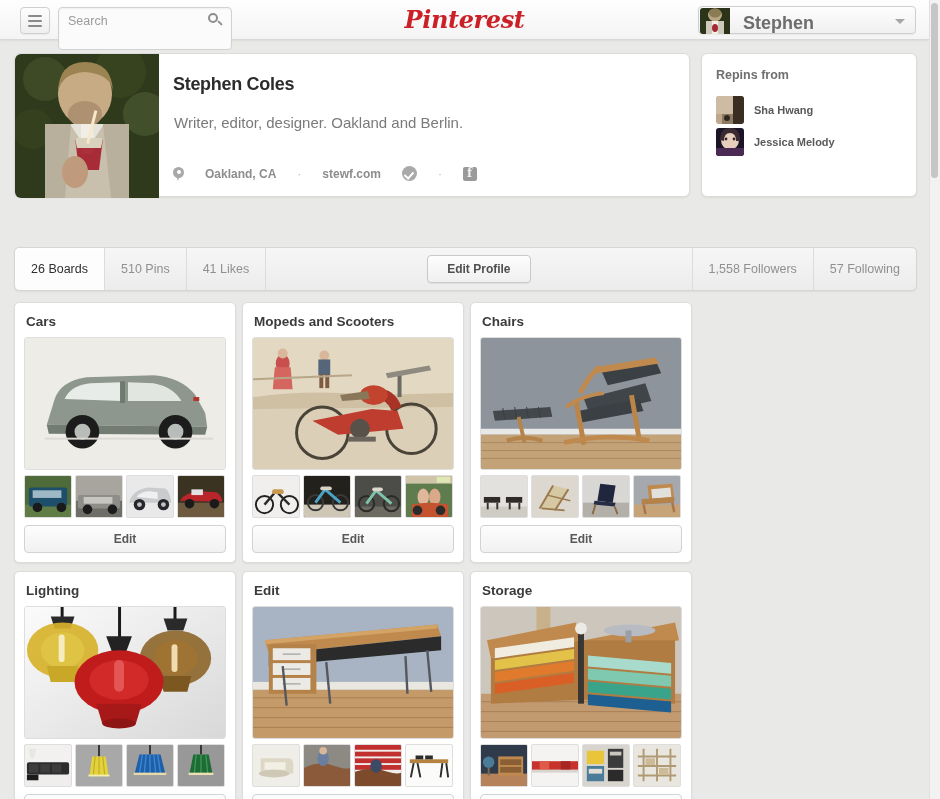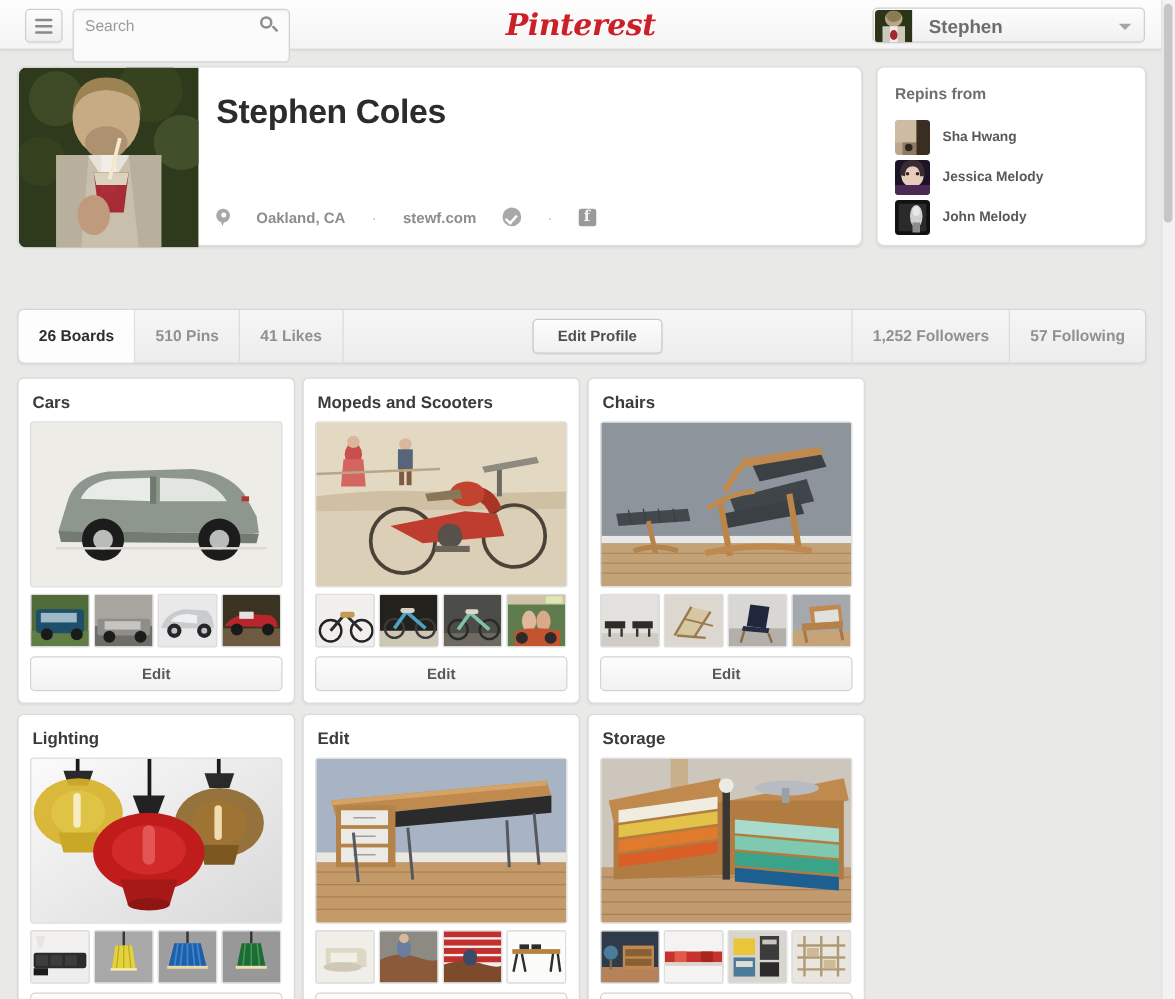--- a/index.html
+++ b/index.html
@@ -77,21 +77,21 @@
     border: 1px solid #cfcfcf; border-radius: 4px;
     box-shadow: 0 1px 1px rgba(0,0,0,.05);
     cursor: pointer;
   }
   .usermenu .av {
     position:absolute; left: 1px; top: 1px; width: 30px; height: 26px;
     border-radius: 3px 0 0 3px; overflow: hidden;
   }
   .usermenu .name {
     position:absolute; left: 44px; top: 6px;
-    font-size: 15px; font-weight: bold; color: #6d6d6d;
+    font-size: 18px; font-weight: bold; color: #6d6d6d;
   }
   .caret {
     position:absolute; right: 10px; top: 12px;
     width: 0; height: 0;
     border-left: 5px solid transparent; border-right: 5px solid transparent;
     border-top: 5px solid #a6a6a6;
   }
 
   
   .scrolltrack {
@@ -115,21 +115,21 @@
 
   
   .profile-row { position: absolute; top: 13px; left: 14px; width: 903px; height: 144px; }
   .profile-card { position:absolute; left:0; top:0; width: 676px; height: 144px; }
   .profile-photo {
     position:absolute; left: 0; top: 0; width: 144px; height: 144px;
     border-radius: 6px 0 0 6px; overflow:hidden;
   }
   .profile-name {
     position:absolute; left: 158px; top: 20px;
-    font-size: 27px; font-weight: bold; color: #2c2c2c; letter-spacing: -.3px;
+    font-size: 18px; font-weight: bold; color: #2c2c2c; letter-spacing: -.3px;
   }
   .profile-bio {
     position:absolute; left: 159px; top: 60px;
     font-size: 15px; color: #7a7a7a;
   }
   .profile-meta {
     position:absolute; left: 158px; top: 112px;
     display: flex; align-items: center; gap: 21px;
     font-size: 12px; font-weight: bold; color: #8d8d8d;
   }
@@ -183,21 +183,21 @@
   .statsbar {
     position: absolute; top: 207px; left: 14px;
     width: 903px; height: 44px;
     background: linear-gradient(#f6f6f6, #ececec);
     border: 1px solid #d6d6d4; border-radius: 5px;
     box-shadow: 0 1px 2px rgba(0,0,0,.06);
     display: flex; align-items: stretch;
   }
   .stat {
     display:flex; align-items:center; justify-content:center;
-    font-size: 12.5px; font-weight: bold; color: #909090;
+    font-size: 12.5px; font-weight: normal; color: #909090;
     border-right: 1px solid #dcdcda;
     cursor: pointer; padding: 0 16px;
   }
   .stat.active {
     background: #fdfdfd; color: #2f2f2f;
     border-radius: 5px 0 0 5px;
     box-shadow: inset 0 1px 0 #fff;
   }
   .stat-spacer { flex: 1; display:flex; align-items:center; justify-content:center; }
   .stat.right { border-right: none; border-left: 1px solid #dcdcda; }
@@ -314,20 +314,21 @@
           <polygon points="30,70 56,70 50,144 30,144" fill="#b8b09c"></polygon>
           <polygon points="114,70 88,70 96,144 114,144" fill="#b8b09c"></polygon>
           <path d="M60 84 L88 84 L84 116 L64 116 Z" fill="#a4202c" opacity="0.92"></path>
           <path d="M60 84 L88 84 L86 94 L62 94 Z" fill="#d9d3be"></path>
           <rect x="76" y="56" width="3" height="34" fill="#f4e9c8" transform="rotate(14 77 70)"></rect>
           <ellipse cx="60" cy="118" rx="13" ry="16" fill="#c09a7c"></ellipse>
         </svg>
       </div>
 
       <div class="profile-name">Stephen Coles</div>
+      <div class="profile-bio">Writer, editor, designer. Oakland and Berlin.</div>
 
       <div class="profile-meta">
         <span class="pin-icon">
           <span class="head"></span>
           <span class="tip"></span>
           <span class="hole"></span>
         </span>
         <span>Oakland, CA</span>
         <span class="meta-sep">·</span>
         <span>stewf.com</span>
@@ -362,43 +363,31 @@
             <ellipse cx="14" cy="12" rx="9" ry="10" fill="#e8cdbd"></ellipse>
             <path d="M4 12 Q4 0 14 0 Q24 0 24 13 L20 13 Q20 5 14 5 Q8 5 8 13Z" fill="#3a2b33"></path>
             <rect x="0" y="20" width="28" height="8" fill="#4a2a55"></rect>
             <circle cx="10" cy="11" r="1.4" fill="#30232a"></circle>
             <circle cx="18" cy="11" r="1.4" fill="#30232a"></circle>
           </svg>
         </span>
         <span class="rname">Jessica Melody</span>
       </div>
 
-      <div class="repin-row" style="top:106px">
-        <span class="ravatar">
-          <svg viewBox="0 0 28 28" preserveAspectRatio="none">
-            <rect width="28" height="28" fill="#111111"></rect>
-            <rect x="3" y="3" width="22" height="22" fill="#2a2a2a"></rect>
-            <ellipse cx="17" cy="13" rx="5" ry="9" fill="#cfcfcf"></ellipse>
-            <ellipse cx="17" cy="9" rx="3" ry="4" fill="#e9e9e9"></ellipse>
-            <rect x="14" y="18" width="6" height="8" fill="#8d8d8d"></rect>
-          </svg>
-        </span>
-        <span class="rname">John Melody</span>
-      </div>
     </div>
   </div>
 
   <div class="statsbar">
     <div class="stat active">26 Boards</div>
     <div class="stat">510 Pins</div>
     <div class="stat">41 Likes</div>
     <div class="stat-spacer">
       <button class="edit-profile-btn">Edit Profile</button>
     </div>
-    <div class="stat right">1,252 Followers</div>
+    <div class="stat right">1,558 Followers</div>
     <div class="stat right">57 Following</div>
   </div>
 
   <div class="boards">
 
     <div class="board">
       <div class="board-title">Cars</div>
       <div class="cover">
         <svg viewBox="0 0 202 133" preserveAspectRatio="xMidYMid slice">
           <rect width="202" height="133" fill="#eeece6"></rect>

